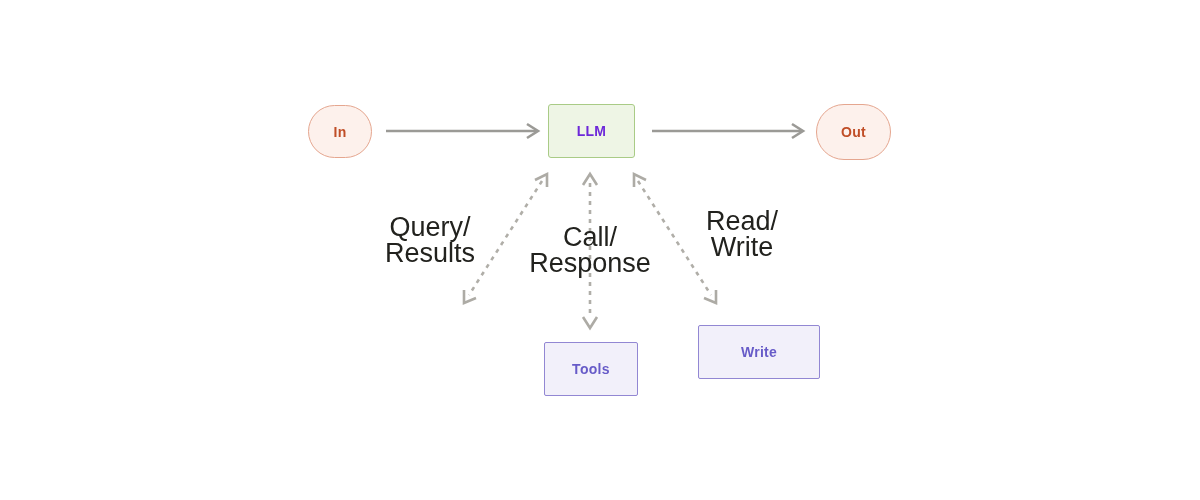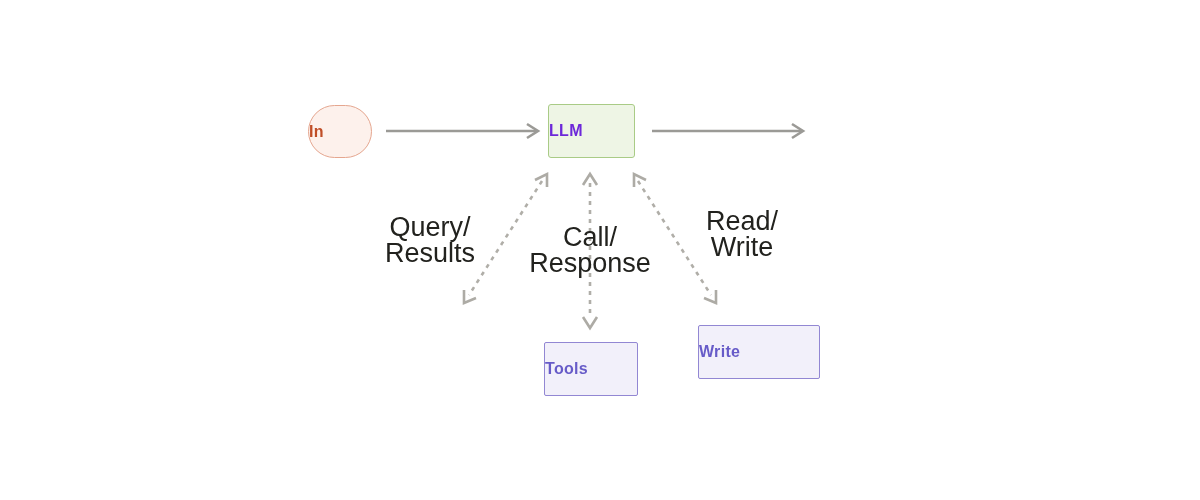--- a/index.html
+++ b/index.html
@@ -13,23 +13,24 @@
   }
   .arrows { position: absolute; left: 0; top: 0; width: 1200px; height: 500px; }
   .shaft-solid { stroke: #9b9a96; stroke-width: 2.6; fill: none; }
   .head-solid  { stroke: #9b9a96; stroke-width: 2.6; fill: none; stroke-linejoin: miter; }
   .shaft-dash  { stroke: #b0aea8; stroke-width: 2.6; fill: none; stroke-dasharray: 4 5; }
   .head-dash   { stroke: #adaba5; stroke-width: 2.6; fill: none; stroke-linejoin: miter; }
   .node {
     position: absolute;
     display: flex;
     align-items: center;
+    justify-content: center;
     box-sizing: border-box;
     font-weight: bold;
-    font-size: 16px;
+    font-size: 14px;
     letter-spacing: 0.3px;
   }
   .pill {
     background: #fdf1ec;
     border: 1.5px solid #e5a68f;
     color: #c04e27;
     border-radius: 28px;
   }
   .llm {
     background: #eef5e5;
@@ -79,20 +80,23 @@
   </svg>
 
   <div class="node pill" style="left:308px; top:105px; width:64px; height:53px;">
     <span>In</span>
   </div>
 
   <div class="node llm" style="left:548px; top:104px; width:87px; height:54px;">
     <span>LLM</span>
   </div>
 
+  <div class="node pill" style="left:816px; top:104px; width:75px; height:56px;">
+    <span>Out</span>
+  </div>
 
   <div class="edge-label" style="left:350px; top:214px;">
     <div>Query/</div>
     <div>Results</div>
   </div>
 
   <div class="edge-label" style="left:510px; top:224px;">
     <div>Call/</div>
     <div>Response</div>
   </div>

